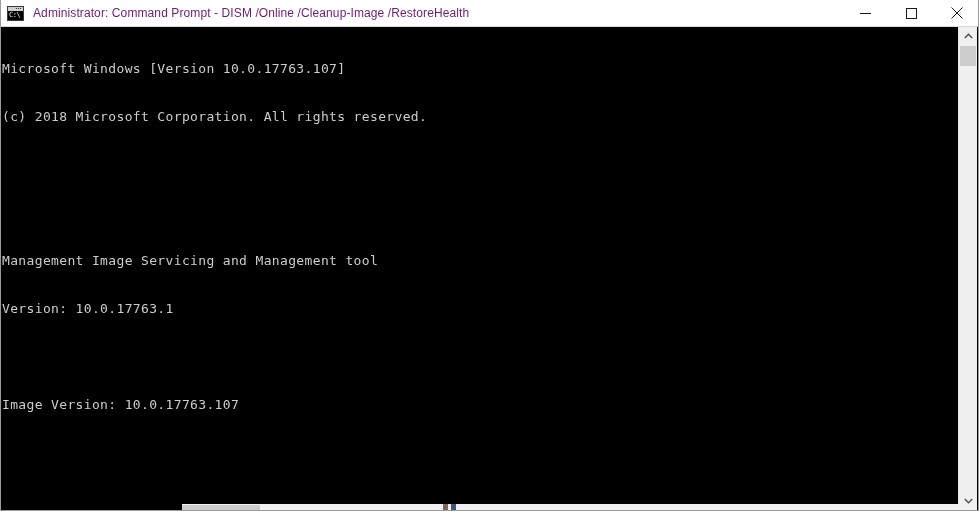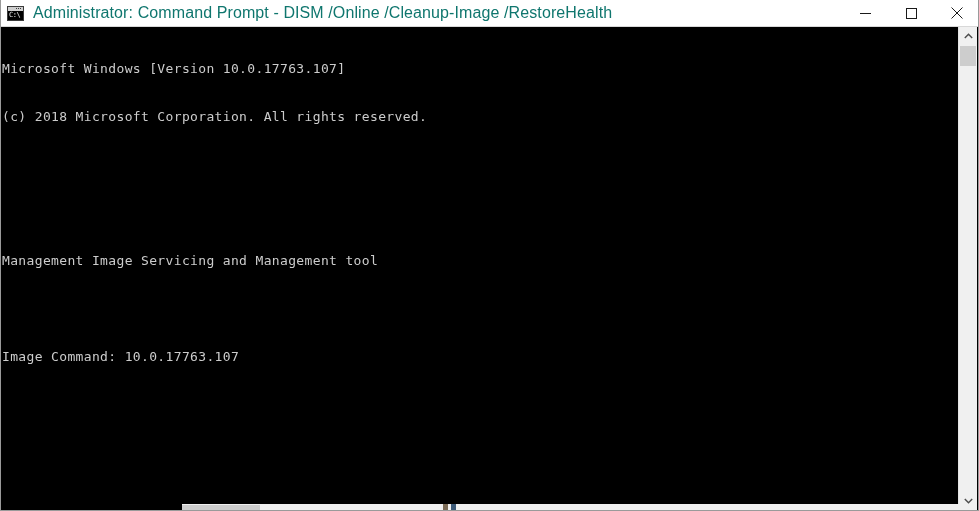--- a/index.html
+++ b/index.html
@@ -73,22 +73,22 @@
     color: #e8e8e8;
     font-family: "DejaVu Sans Mono", monospace;
     font-size: 7px;
     line-height: 9px;
     letter-spacing: -0.5px;
     padding-left: 1px;
     white-space: nowrap;
     overflow: hidden;
   }
   .title-text {
-    font-size: 16px;
-    color: #0f766e;
+    font-size: 12px;
+    color: #701a75;
     white-space: nowrap;
     letter-spacing: 0.1px;
   }
 
   .caption-buttons {
     position: absolute;
     right: 0; top: 0;
     height: 26px;
     display: flex;
   }
@@ -234,22 +234,23 @@
     </div>
   </div>
 
   <div class="console">
     <div class="console-lines">
       <div class="console-line">Microsoft Windows [Version 10.0.17763.107]</div>
       <div class="console-line">(c) 2018 Microsoft Corporation. All rights reserved.</div>
       <div class="console-line"></div>
       <div class="console-line"></div>
       <div class="console-line">Management Image Servicing and Management tool</div>
+      <div class="console-line">Version: 10.0.17763.1</div>
       <div class="console-line"></div>
-      <div class="console-line">Image Command: 10.0.17763.107</div>
+      <div class="console-line">Image Version: 10.0.17763.107</div>
       <div class="cursor-row"></div>
     </div>
   </div>
 
   <div class="vscroll">
     <div class="vscroll-btn up">
       <svg width="9" height="6" viewBox="0 0 9 6">
         <polyline points="0.8,5 4.5,1.2 8.2,5" fill="none" stroke="#4d4d4d" stroke-width="1.4"></polyline>
       </svg>
     </div>

